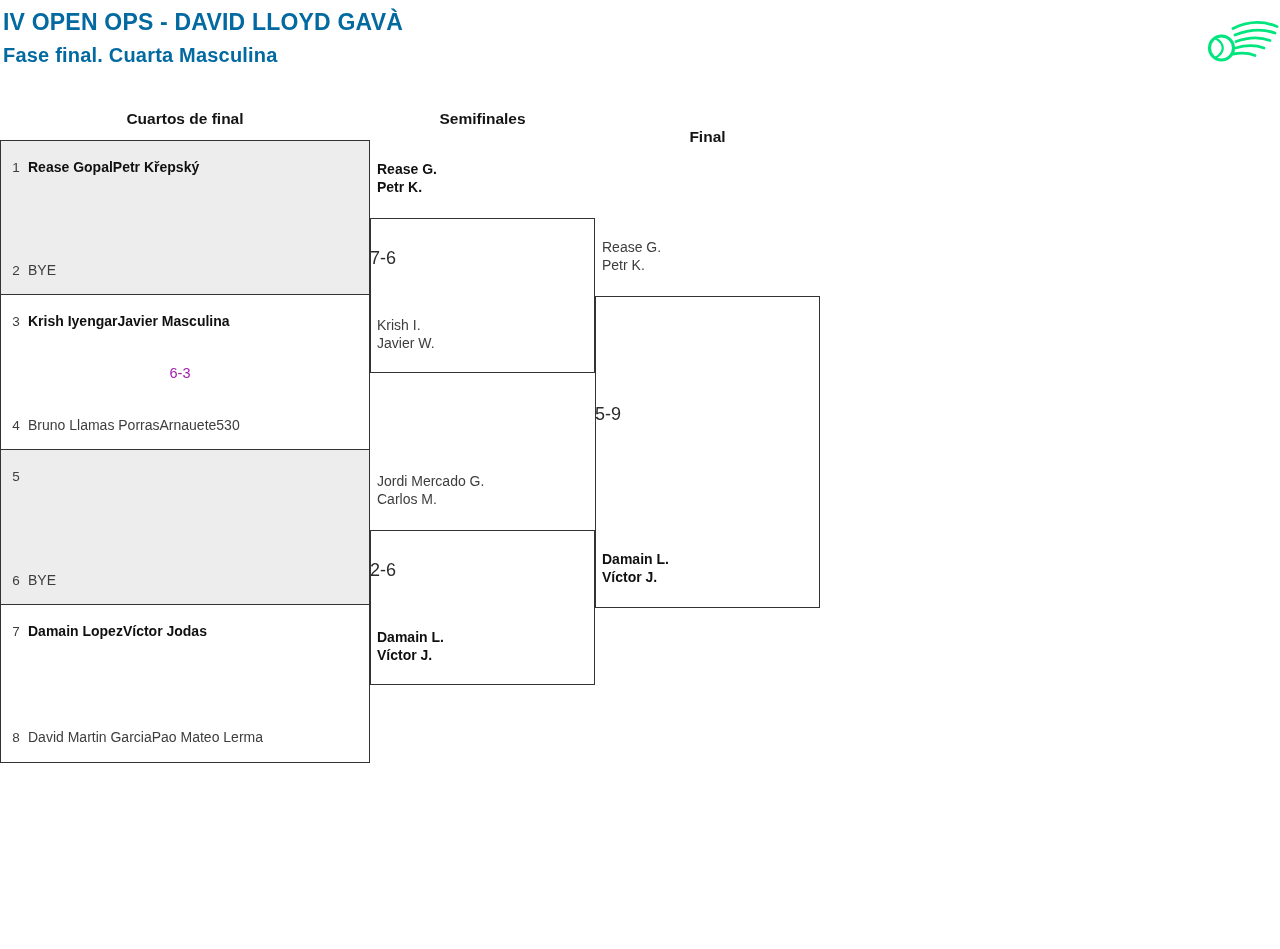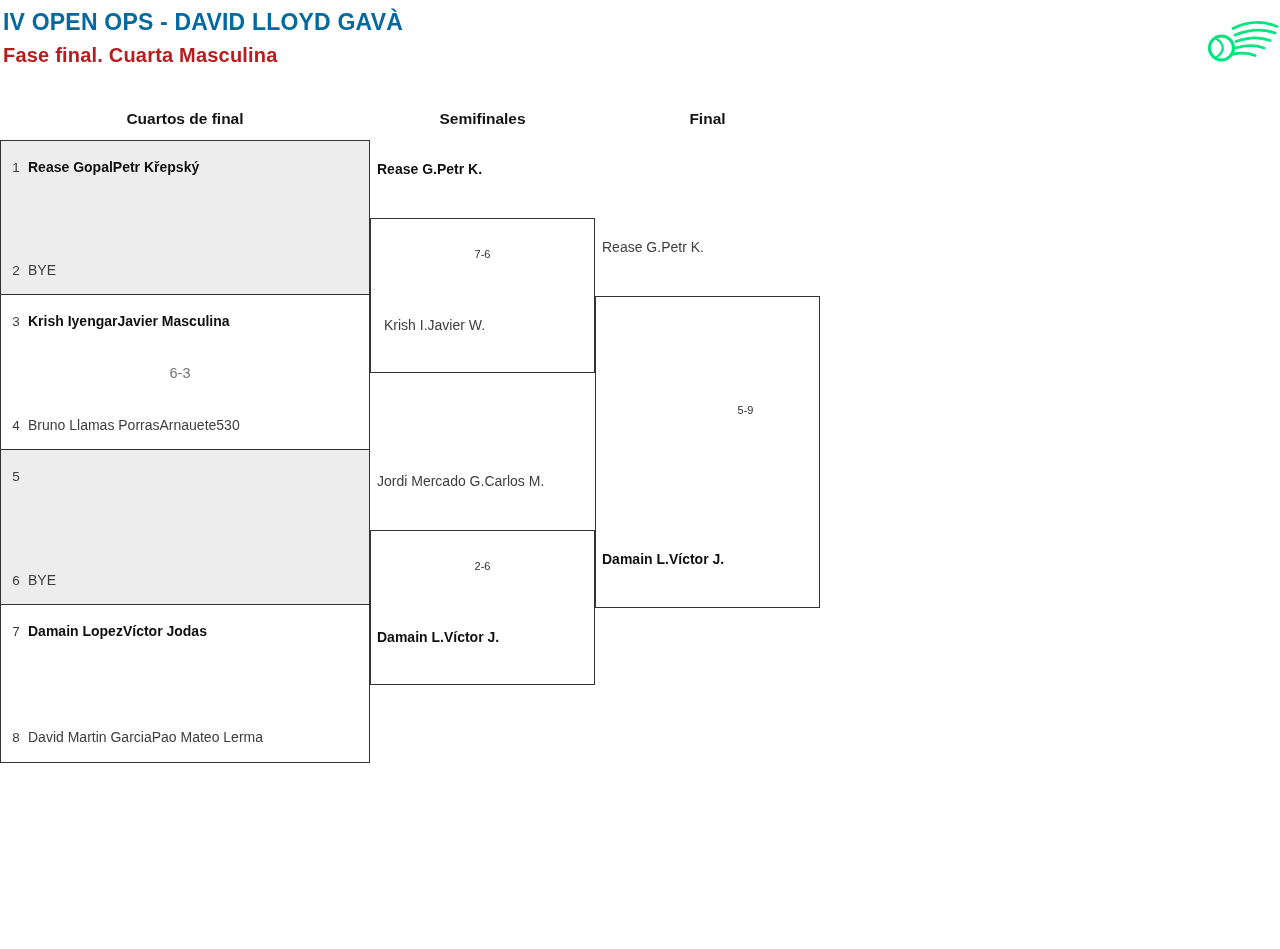--- a/index.html
+++ b/index.html
@@ -3,44 +3,44 @@
 <meta charset="utf-8">
 <style>
   html,body{margin:0;padding:0;}
   body{
     width:1280px;height:949px;background:#ffffff;position:relative;
     font-family:"Liberation Sans","DejaVu Sans",sans-serif;overflow:hidden;
     -webkit-font-smoothing:antialiased;
   }
   .abs{position:absolute;}
   .page-title{left:3px;top:9px;font-size:23px;font-weight:700;color:#0369a1;letter-spacing:.2px;}
-  .page-subtitle{left:3px;top:44px;font-size:20px;font-weight:700;color:#b91c1c;letter-spacing:.2px;}
+  .page-subtitle{left:3px;top:44px;font-size:20px;font-weight:700;color:#0369a1;letter-spacing:.2px;}
   .logo{left:1204px;top:18px;width:76px;height:50px;}
   .col-header{top:110px;height:20px;text-align:center;font-size:15.5px;font-weight:600;color:#141414;}
   .col-qf{left:0;width:370px;}
   .col-sf{left:370px;width:225px;text-align:center;}
-  .col-f{left:595px;width:225px;}
+  .col-f{left:595px;width:225px;margin-top:18px;}
 
   .match-box{
     left:0;width:370px;border:1.5px solid #333;box-sizing:border-box;
   }
   .bg-gray{background:#ededed;}
   .bg-white{background:#ffffff;}
   .team-row{position:absolute;left:6px;right:6px;height:37px;display:flex;align-items:center;}
   .team-row.top{top:8px;}
   .team-row.bottom{bottom:6px;}
   .seed{flex:none;width:18px;text-align:center;font-size:13.5px;color:#3d3d3d;margin-right:3px;}
   .names{display:flex;flex-direction:row;justify-content:center;font-size:14px;line-height:17.5px;}
   .winner .names,.adv-names.winner{font-weight:700;color:#101010;}
   .loser .names,.adv-names.loser{font-weight:400;color:#3d3d3d;}
-  .match-score{position:absolute;top:70px;left:0;right:10px;text-align:center;font-size:14.5px;color:#737373;}
+  .match-score{position:absolute;top:70px;left:0;right:10px;text-align:center;font-size:14.5px;color:#a21caf;}
 
   .conn-rect{border:1.5px solid #333;box-sizing:border-box;background:transparent;}
-  .adv-names{display:flex;flex-direction:row;font-size:14px;line-height:18px;}
-  .adv-score{text-align:center;font-size:11px;color:#2b2b2b;height:18px;}
+  .adv-names{display:flex;flex-direction:column;font-size:14px;line-height:18px;}
+  .adv-score{font-size:18px;color:#2b2b2b;height:18px;}
 </style>
 </head>
 <body>
 
 <div class="abs page-title">IV OPEN OPS - DAVID LLOYD GAVÀ</div>
 <div class="abs page-subtitle">Fase final. Cuarta Masculina</div>
 
 <svg class="abs logo" viewBox="0 0 76 50" xmlns="http://www.w3.org/2000/svg">
   <g fill="none" stroke-width="2.8" stroke-linecap="round" stroke="#00E57D">
     <circle cx="17.5" cy="30" r="12" stroke-width="3.1"></circle>
@@ -123,38 +123,38 @@
     </span>
   </div>
 </div>
 
 <div class="abs conn-rect" style="left:370px;top:218px;width:225px;height:155px;"></div>
 <div class="abs adv-names winner" style="left:377px;top:160px;">
   <span>Rease G.</span>
   <span>Petr K.</span>
 </div>
 <div class="abs adv-score" style="left:370px;top:248px;width:225px;">7-6</div>
-<div class="abs adv-names loser" style="left:377px;top:316px;margin-left:7px;">
+<div class="abs adv-names loser" style="left:377px;top:316px;">
   <span>Krish I.</span>
   <span>Javier W.</span>
 </div>
 
 <div class="abs conn-rect" style="left:370px;top:530px;width:225px;height:155px;"></div>
 <div class="abs adv-names loser" style="left:377px;top:472px;">
   <span>Jordi Mercado G.</span>
   <span>Carlos M.</span>
 </div>
 <div class="abs adv-score" style="left:370px;top:560px;width:225px;">2-6</div>
 <div class="abs adv-names winner" style="left:377px;top:628px;">
   <span>Damain L.</span>
   <span>Víctor J.</span>
 </div>
 
 <div class="abs conn-rect" style="left:595px;top:296px;width:225px;height:312px;"></div>
 <div class="abs adv-names loser" style="left:602px;top:238px;">
   <span>Rease G.</span>
   <span>Petr K.</span>
 </div>
-<div class="abs adv-score" style="left:595px;top:404px;width:225px;padding-left:38px;">5-9</div>
+<div class="abs adv-score" style="left:595px;top:404px;width:225px;">5-9</div>
 <div class="abs adv-names winner" style="left:602px;top:550px;">
   <span>Damain L.</span>
   <span>Víctor J.</span>
 </div>
 
 </body></html>

